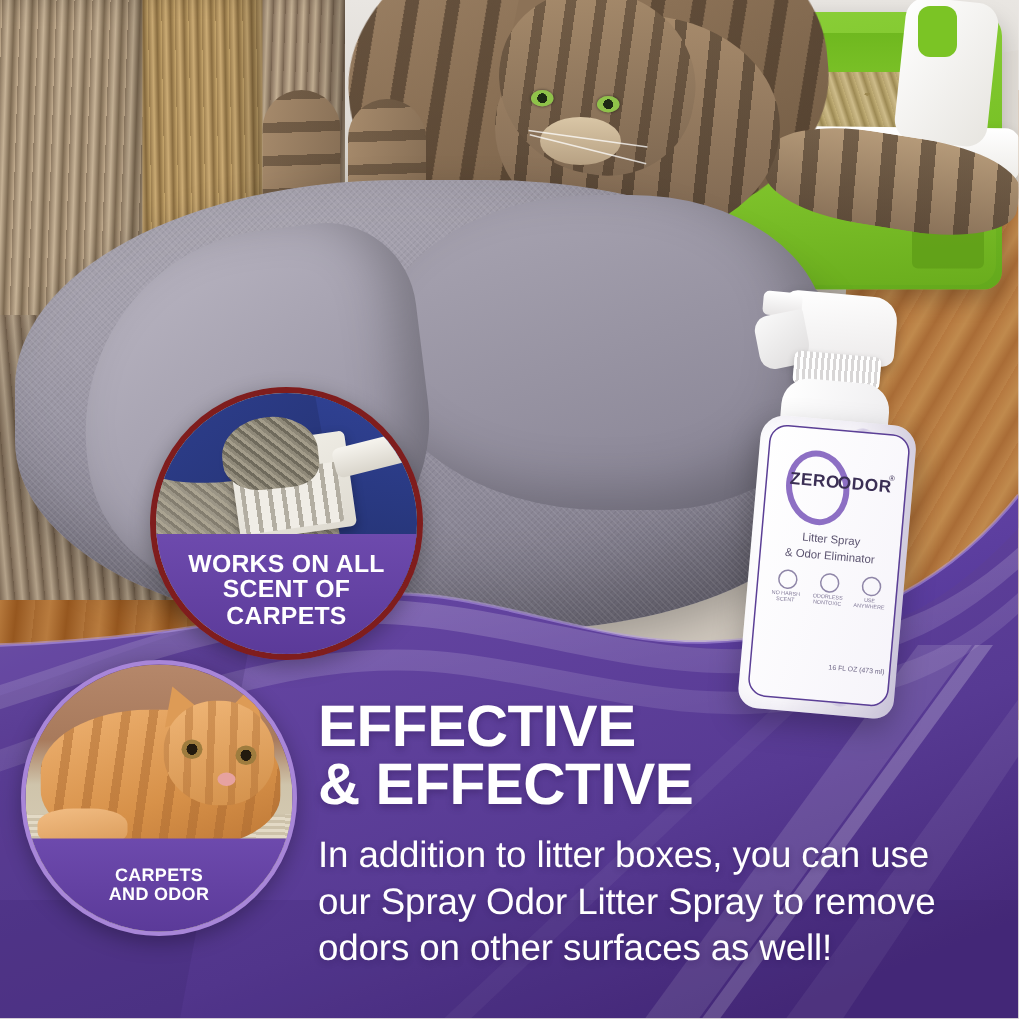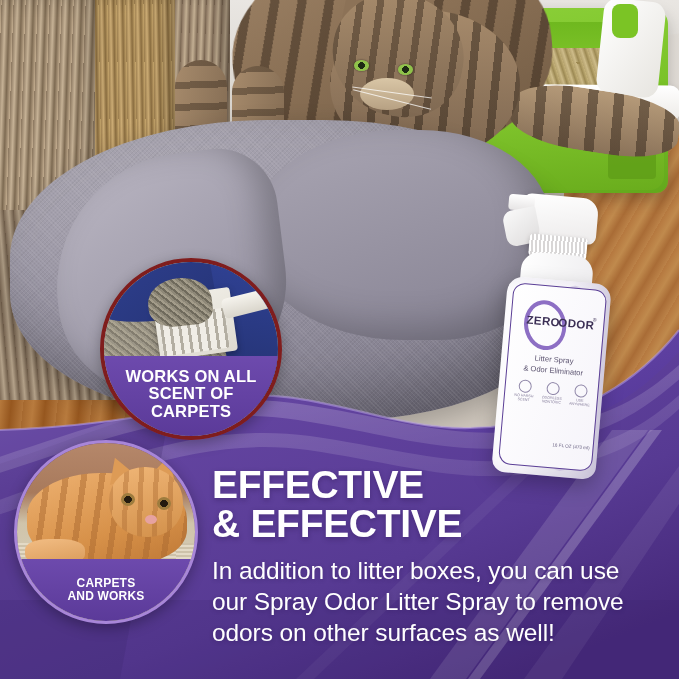--- a/index.html
+++ b/index.html
@@ -458,21 +458,21 @@
       <div class="cp-ear e1"></div>
       <div class="cp-ear e2"></div>
       <div class="cp-head"></div>
       <div class="cp-eye l"></div>
       <div class="cp-eye r"></div>
       <div class="cp-nose"></div>
     </div>
     <div class="cap">
       <div>
         <div>CARPETS</div>
-        <div>AND WORKS</div>
+        <div>AND ODOR</div>
       </div>
     </div>
   </div>
 
   <div class="copy">
     <h1 class="headline">
       <span>EFFECTIVE</span>
       <span class="ln2">&amp; EFFECTIVE</span>
     </h1>
     <p class="subcopy">In addition to litter boxes, you can use our Spray Odor Litter Spray to remove odors on other surfaces as well!</p>

